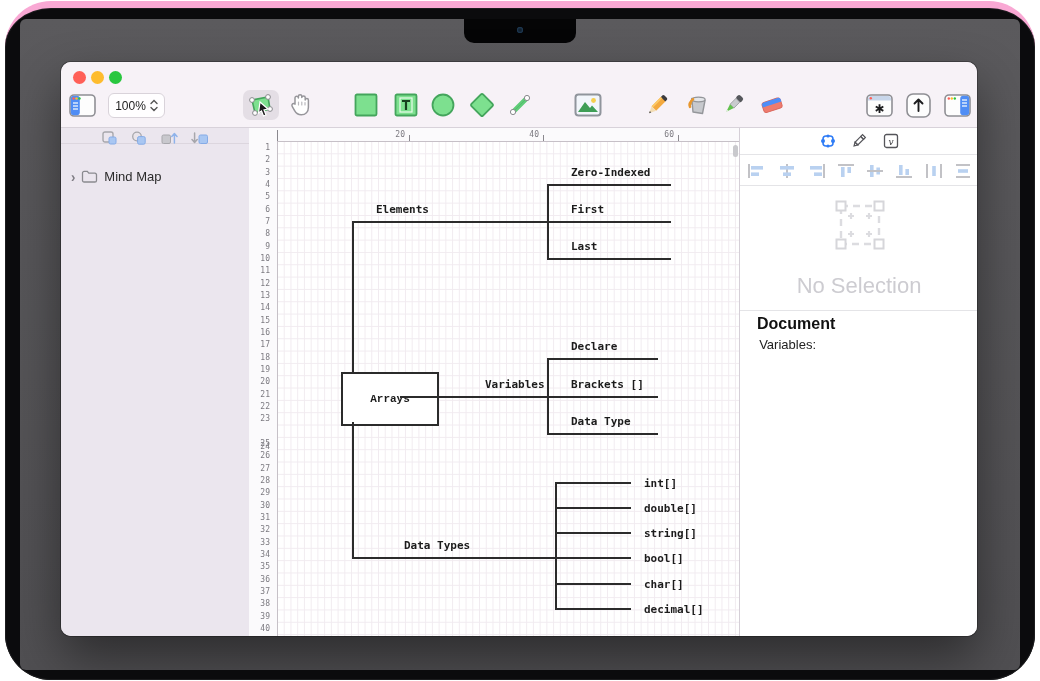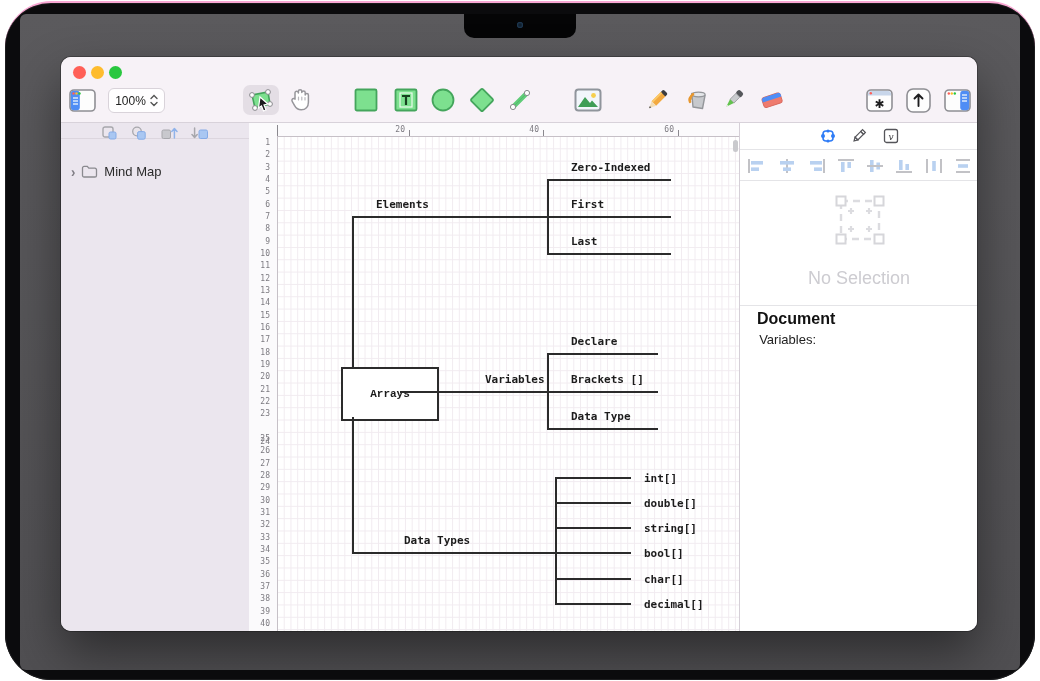--- a/index.html
+++ b/index.html
@@ -1,21 +1,21 @@
 <!DOCTYPE html>
 <html><head>
 <meta charset="utf-8">
 <style>
   html,body{margin:0;padding:0;background:#ffffff;width:1040px;height:681px;overflow:hidden;
     font-family:"Liberation Sans",sans-serif;-webkit-font-smoothing:antialiased;}
   .abs{position:absolute;}
   
   .stage{position:relative;width:1040px;height:681px;}
   .bezel{position:absolute;left:5px;top:1px;right:5px;bottom:1px;background:#0b0b0d;
-    border-radius:46px;border-top:2px solid #f9a8d4;box-shadow:inset 0 0 0 1px #1c1c1e;}
+    border-radius:46px;border-top:7px solid #f9a8d4;box-shadow:inset 0 0 0 1px #1c1c1e;}
   .screen{position:absolute;left:15px;right:15px;top:11px;bottom:10px;border-radius:6px;
     background:linear-gradient(#5b5a5d,#504f52);overflow:hidden;}
   .notch{position:absolute;top:0;left:50%;transform:translateX(-50%);width:112px;height:24px;
     background:#050506;border-radius:0 0 10px 10px;}
   .camera{position:absolute;left:50%;top:8px;transform:translateX(-50%);width:6px;height:6px;
     border-radius:50%;background:#11202e;box-shadow:inset 0 0 2px #3a6a9a;}
   
   .window{position:absolute;left:41px;top:43px;width:916px;height:574px;border-radius:10px;
     background:#f7f2f7;overflow:hidden;box-shadow:0 22px 50px rgba(0,0,0,.45),0 0 0 1px rgba(0,0,0,.25);}
   .titlebar{position:absolute;left:0;top:0;width:916px;height:65px;background:#f7f2f7;
@@ -57,21 +57,21 @@
     font-size:11px;font-weight:bold;color:#1c1c1c;margin-left:34px;}
   .scrollthumb{position:absolute;left:484px;top:17px;width:5px;height:12px;border-radius:3px;background:#c9c9cd;}
   
   .panel{position:absolute;left:678px;top:0;width:238px;height:508px;background:#ffffff;
     border-left:1px solid #d5cfd7;}
   .tabsrow{position:absolute;left:0;top:0;width:238px;height:26px;border-bottom:1px solid #e4e4e7;}
   .tab{position:absolute;top:3px;width:26px;height:20px;display:flex;align-items:center;justify-content:center;}
   .alignrow{position:absolute;left:0;top:27px;width:238px;height:30px;border-bottom:1px solid #e4e4e7;}
   .albtn{position:absolute;top:7px;width:24px;height:17px;display:flex;align-items:center;justify-content:center;}
   .nosel-ic{position:absolute;left:94px;top:71px;}
-  .nosel-tx{position:absolute;left:0;top:145px;width:238px;text-align:center;font-size:18px;color:#cdccd1;}
+  .nosel-tx{position:absolute;left:0;top:145px;width:238px;text-align:center;font-size:22px;color:#cdccd1;}
   .divider{position:absolute;left:0;width:238px;height:1px;background:#e4e4e7;}
   .dochead{position:absolute;left:17px;top:187px;font-size:16px;font-weight:bold;color:#111;}
   .alphlabel{position:absolute;left:6px;top:209px;width:70px;text-align:right;font-size:13px;color:#222;}
   .select{position:absolute;left:84px;top:205px;width:134px;height:22px;background:#fff;
     border:1px solid #cfcfd4;border-radius:6px;box-shadow:0 .5px 1px rgba(0,0,0,.08);
     display:flex;align-items:center;font-size:13px;color:#111;padding-left:9px;box-sizing:border-box;}
   .selcap{position:absolute;right:3px;top:2px;width:16px;height:16px;border-radius:4px;
     background:linear-gradient(#489bf8,#2d7bf0);display:flex;align-items:center;justify-content:center;}
 </style>
 </head>

